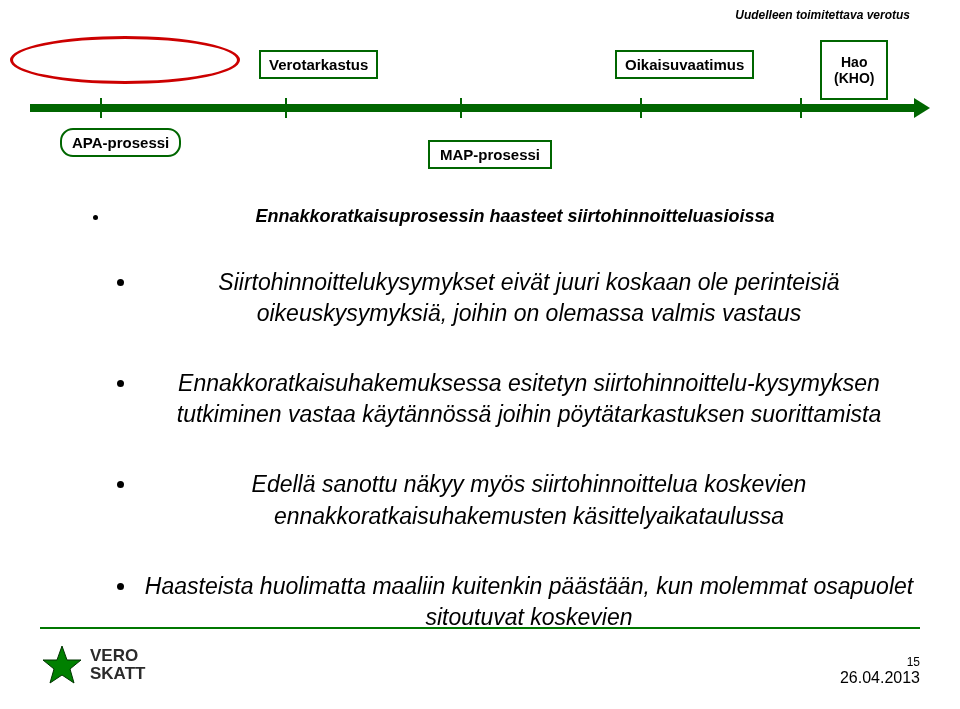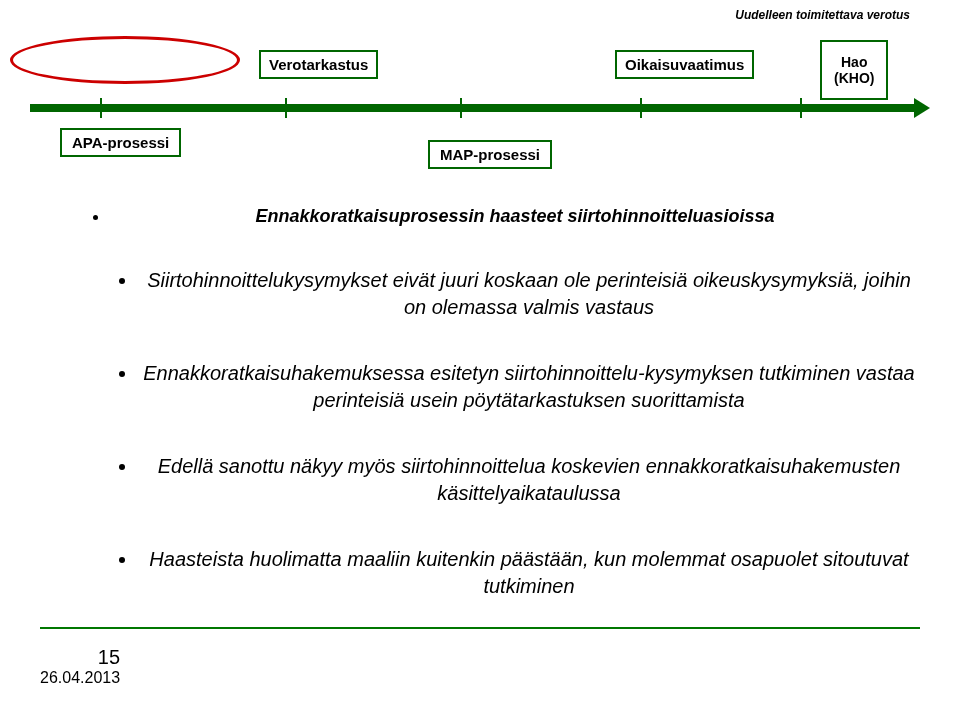--- a/index.html
+++ b/index.html
@@ -70,37 +70,37 @@
   .content {
     margin-top: 36px;
     font-size: 18px;
     line-height: 1.35;
     padding-left: 50px;
     text-align: center;
   }
   .content ul.top { list-style: disc; padding-left: 20px; }
   .content ul.top > li { margin-bottom: 14px; font-style: italic; font-weight: bold; }
   .content ul.inner { list-style: disc; padding-left: 28px; margin-top: 14px; }
-  .content ul.inner > li { margin-bottom: 10px; font-weight: normal; font-size: 20px; margin-top: 39px; }
+  .content ul.inner > li { margin-bottom: 10px; font-weight: normal; font-size: 23px; margin-top: 39px; }
 
   .footer {
     position: absolute; left: 40px; right: 40px; bottom: 22px;
     border-top: 2px solid #007700;
     padding-top: 6px;
     display: flex; justify-content: space-between; align-items: flex-end;
     height: 60px;
   }
   .logo {
     display: flex; align-items: center; gap: 6px;
   }
   .logo svg { display: block; }
   .footer-right {
     text-align: right; font-size: 16px;
   }
-  .footer-right .page-num { font-size: 20px; }
+  .footer-right .page-num { font-size: 12px; }
   .footer-right .date { font-size: 16px; }
 </style>
 </head>
 <body>
 
 <div class="page">
 
   <div class="top-header">Uudelleen toimitettava verotus</div>
 
   <div class="process-row">
@@ -122,42 +122,51 @@
     <div class="arrow-shaft"></div>
     <div class="arrow-head"></div>
     <div class="tick" style="left:70px;"></div>
     <div class="tick" style="left:255px;"></div>
     <div class="tick" style="left:430px;"></div>
     <div class="tick" style="left:610px;"></div>
     <div class="tick" style="left:770px;"></div>
   </div>
 
   <div class="sub-row">
-    <div class="sub-box" style="left:20px; top:0;">
+    <div class="sub-box" style="left:20px; top:0;border-radius:13px;">
       <span>APA-prosessi</span>
     </div>
     <div class="sub-box" style="left:388px; top:0;margin-top:12px;">
       <span>MAP-prosessi</span>
     </div>
   </div>
 
   <div class="content">
     <ul class="top">
       <li>
         <span>Ennakkoratkaisuprosessin haasteet siirtohinnoitteluasioissa</span>
         <ul class="inner">
           <li>Siirtohinnoittelukysymykset eivät juuri koskaan ole perinteisiä oikeuskysymyksiä, joihin on olemassa valmis vastaus</li>
-          <li>Ennakkoratkaisuhakemuksessa esitetyn siirtohinnoittelu-kysymyksen tutkiminen vastaa perinteisiä usein pöytätarkastuksen suorittamista</li>
+          <li>Ennakkoratkaisuhakemuksessa esitetyn siirtohinnoittelu-kysymyksen tutkiminen vastaa käytännössä joihin pöytätarkastuksen suorittamista</li>
           <li>Edellä sanottu näkyy myös siirtohinnoittelua koskevien ennakkoratkaisuhakemusten käsittelyaikataulussa</li>
-          <li>Haasteista huolimatta maaliin kuitenkin päästään, kun molemmat osapuolet sitoutuvat tutkiminen</li>
+          <li>Haasteista huolimatta maaliin kuitenkin päästään, kun molemmat osapuolet sitoutuvat koskevien</li>
         </ul>
       </li>
     </ul>
   </div>
 
   <div class="footer">
+    <div class="logo">
+      <svg width="44" height="44" viewBox="0 0 44 44">
+        <polygon points="22,3 27,17 41,17 30,26 34,40 22,32 10,40 14,26 3,17 17,17" fill="#008000" stroke="#003300" stroke-width="1"></polygon>
+      </svg>
+      <svg width="88" height="40" viewBox="0 0 88 40">
+        <text x="0" y="16" font-family="Arial" font-weight="900" font-size="17" fill="#2b2b2b">VERO</text>
+        <text x="0" y="34" font-family="Arial" font-weight="900" font-size="17" fill="#2b2b2b">SKATT</text>
+      </svg>
+    </div>
     <div class="footer-right">
       <div class="page-num">15</div>
       <div class="date">26.04.2013</div>
     </div>
   </div>
 
 </div>
 
 </body></html>

